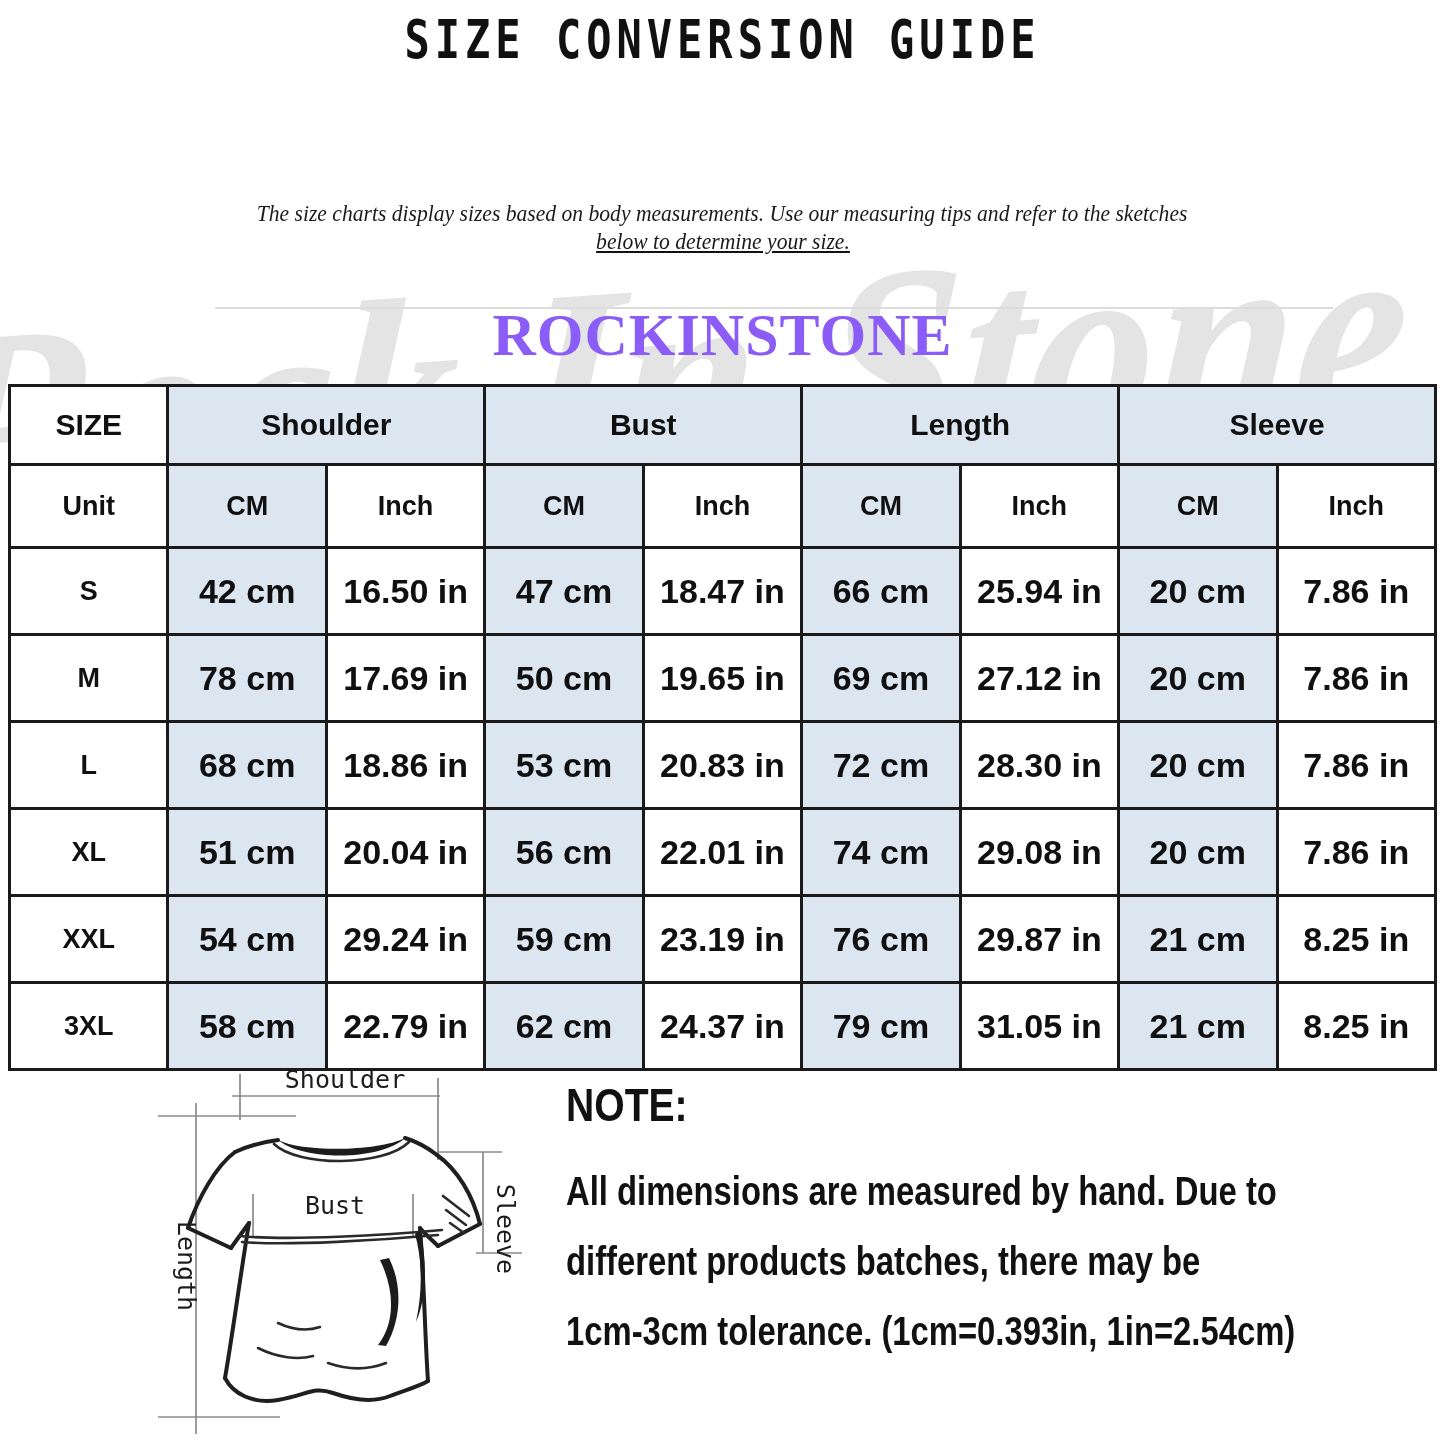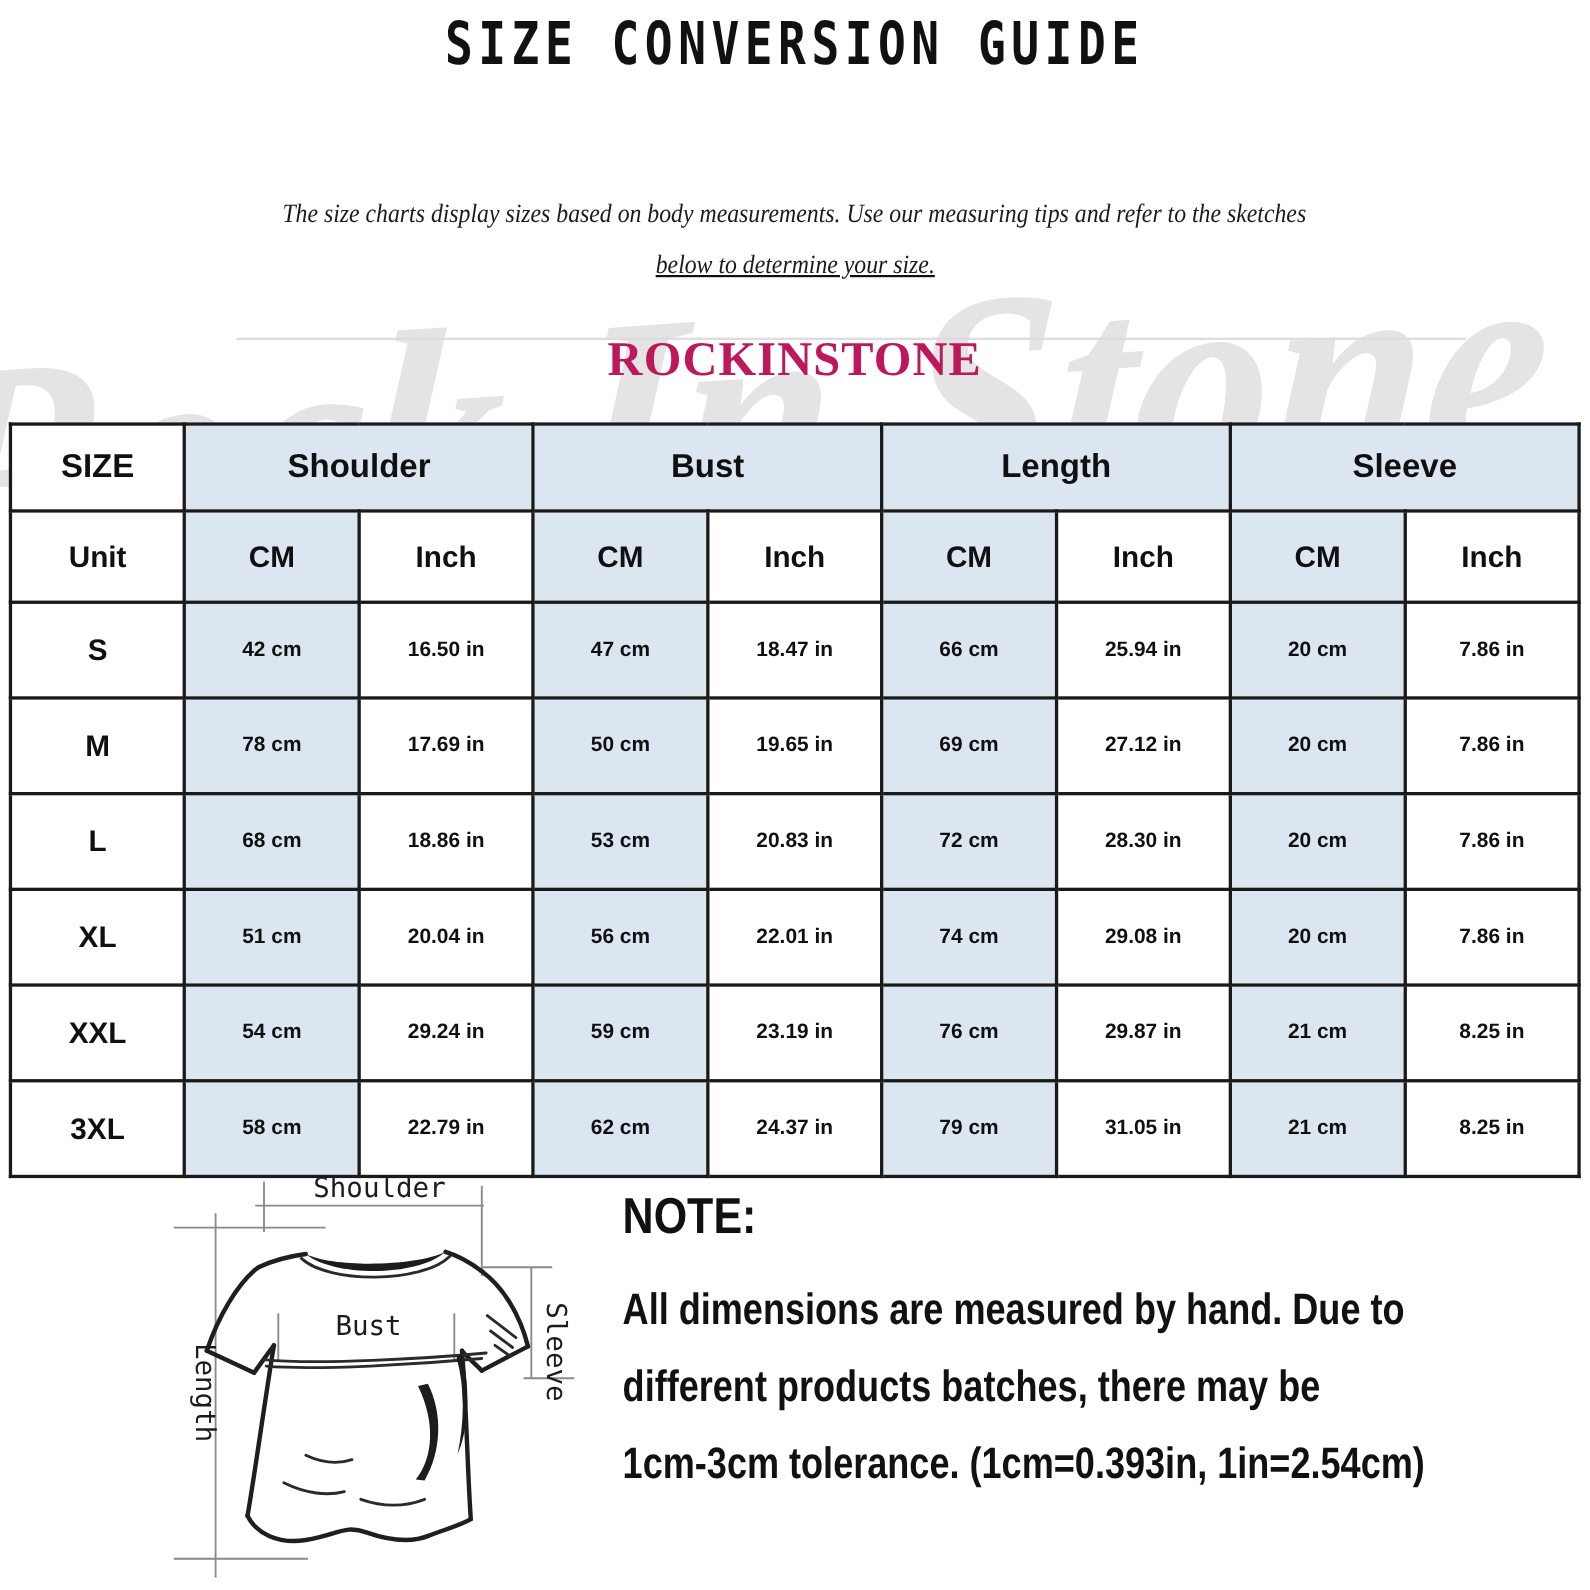--- a/index.html
+++ b/index.html
@@ -9,33 +9,33 @@
   .wm-svg{position:absolute;left:0;top:0;z-index:0;overflow:visible;}
   .wm-text{font-family:"Liberation Serif",serif;font-style:italic;font-weight:bold;
            fill:var(--wm,#e4e4e4);}
   
   .center-row{position:absolute;left:0;width:100%;display:flex;justify-content:center;z-index:2;}
   .title-text{font-family:"DejaVu Sans Mono",monospace;font-weight:bold;font-size:42px;
               letter-spacing:5px;transform:scaleY(1.28);transform-origin:center top;white-space:nowrap;}
   .subtitle-text{font-weight:bold;font-size:30px;letter-spacing:.5px;white-space:nowrap;}
   .intro-text{font-family:"Liberation Serif",serif;font-style:italic;font-size:24px;
               transform:scaleX(.9);transform-origin:center;white-space:nowrap;color:#1a1a1a;}
-  .brand-text{font-family:"Liberation Serif",serif;font-weight:bold;font-size:44px;
-              letter-spacing:1px;white-space:nowrap;color:#be185d;}
+  .brand-text{font-family:"Liberation Serif",serif;font-weight:bold;font-size:60px;
+              letter-spacing:1px;white-space:nowrap;color:#8b5cf6;}
   .hline{position:absolute;left:215px;top:307px;width:1118px;height:2px;background:#dcdcdc;z-index:1;}
   
   .sizetable{position:absolute;left:8px;top:384px;width:1429px;z-index:3;background:#fff;
              border-collapse:collapse;table-layout:fixed;border:3px solid var(--bord,#1a1a1a);}
   .sizetable th,.sizetable td{border:3px solid var(--bord,#1a1a1a);text-align:center;
              vertical-align:middle;font-weight:bold;color:#101010;padding:0;overflow:hidden;}
   .blue{background:var(--cell-blue,#dce6f1);}
   .ghead{font-size:30px;height:76px;}
   .corner{font-size:30px;}
   .ucell{font-size:27px;height:80px;}
-  .vcell{font-size:19px;height:84px;white-space:nowrap;}
+  .vcell{font-size:34px;height:84px;white-space:nowrap;}
   .rowlabel{font-size:27px;}
   
   .shirt-svg{position:absolute;left:128px;top:1048px;z-index:2;}
   .guide{stroke:#8a8a8a;stroke-width:1.7;}
   .sketch{stroke:#1f1f1f;stroke-width:4;fill:none;stroke-linecap:round;stroke-linejoin:round;}
   .sketch-thin{stroke:#2a2a2a;stroke-width:2.6;fill:none;stroke-linecap:round;}
   .sketch-fill{fill:#1c1c1c;stroke:none;}
   .diagram-label{font-family:"DejaVu Sans Mono",monospace;font-size:25px;fill:#1c1c1c;}
   
   .note{position:absolute;left:566px;top:1078px;z-index:2;}
@@ -51,21 +51,21 @@
 
   <svg class="wm-svg" width="1445" height="700" viewBox="0 0 1445 700">
     <text class="wm-text" x="-22" y="470" font-size="280" textLength="1485" lengthAdjust="spacingAndGlyphs" transform="rotate(-4 720 380) skewX(-8)">Rock In Stone</text>
   </svg>
 
   <div class="hline"></div>
 
   <div class="center-row" style="top:8px;">
     <div class="title-text">SIZE CONVERSION GUIDE</div>
   </div>
-  <div class="center-row" style="top:182px;">
+  <div class="center-row" style="top:200px;">
     <div class="intro-text">The size charts display sizes based on body measurements. Use our measuring tips and refer to the sketches</div>
   </div>
   <div class="center-row" style="top:228px;text-decoration:underline;">
     <div class="intro-text">below to determine your size.</div>
   </div>
   <div class="center-row" style="top:301px;">
     <div class="brand-text">ROCKINSTONE</div>
   </div>
 
   <table class="sizetable">

